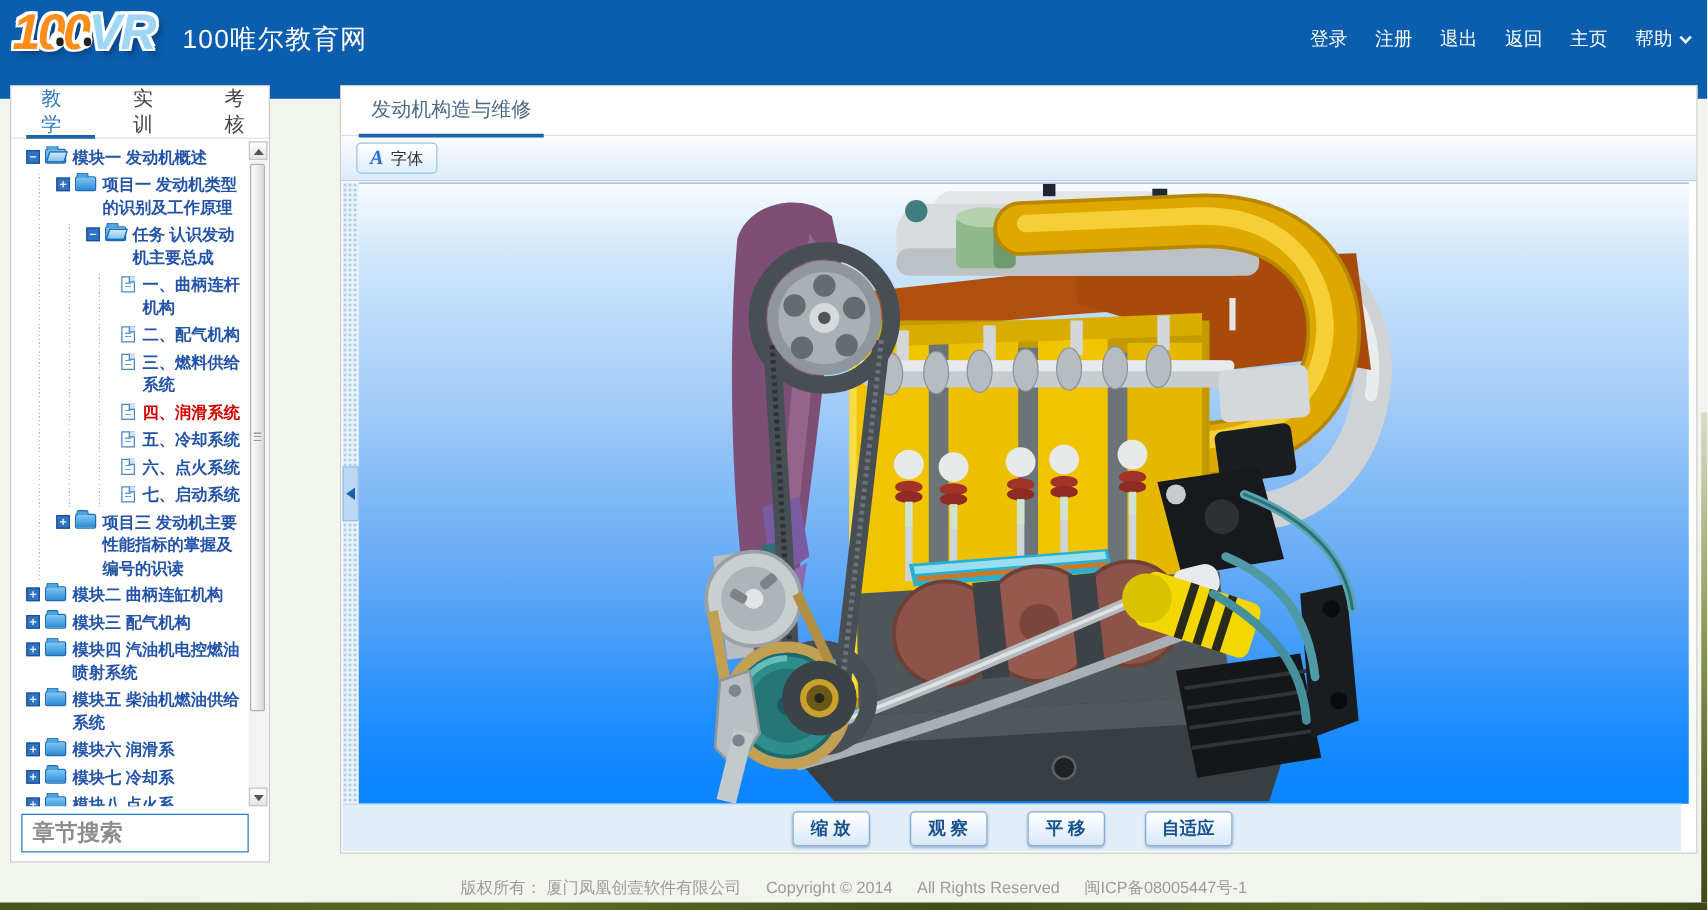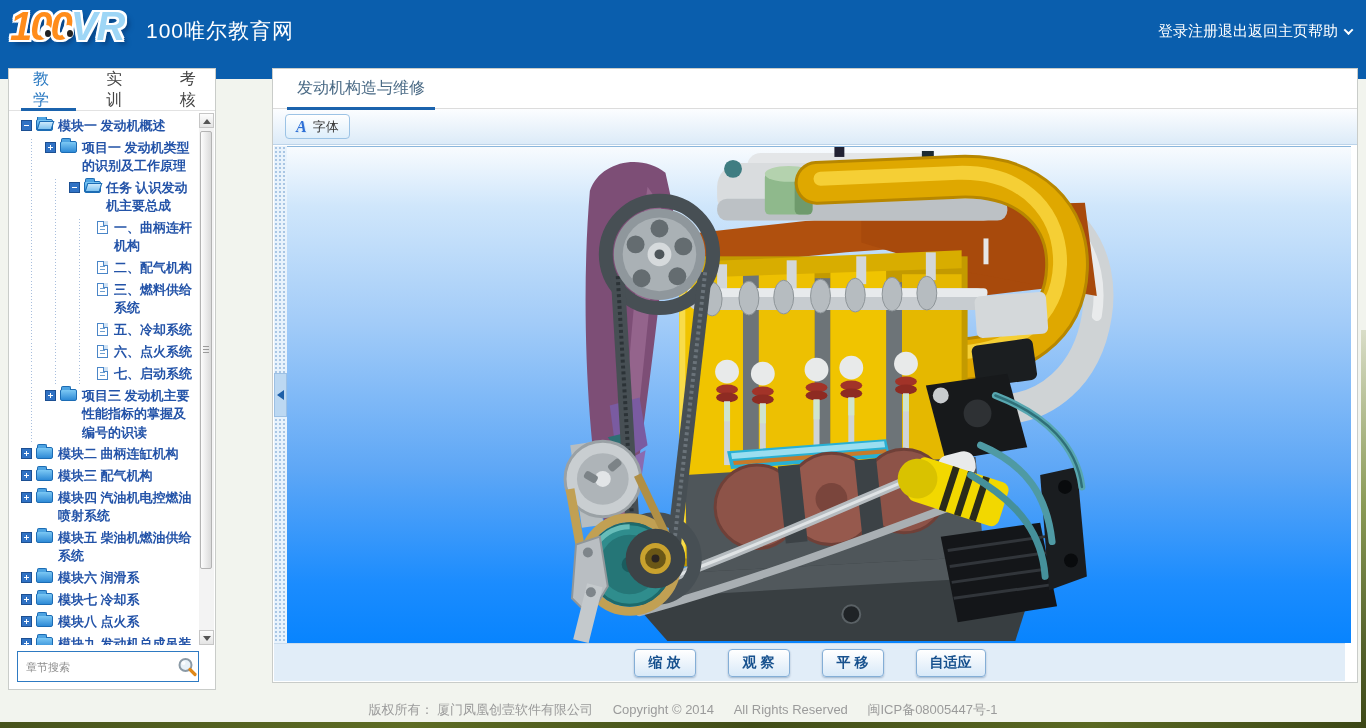--- a/index.html
+++ b/index.html
@@ -11,21 +11,21 @@
   .header { position:absolute; top:0; left:0; width:1366px; height:79px; background:#0a5ead; }
   .logo { position:absolute; left:10px; top:4px; width:128px; height:54px; font-style:italic; font-weight:900; white-space:nowrap; }
   .logo-100 { font-size:40px; color:#ff8c1a; letter-spacing:-2px;
     text-shadow:-2px 0 #fff,2px 0 #fff,0 -2px #fff,0 2px #fff,-2px -2px #fff,2px 2px #fff,-2px 2px #fff,2px -2px #fff,4px 4px 5px rgba(5,35,80,.55); }
   .logo-vr { font-size:40px; color:#9ed6f6; letter-spacing:-1px;
     text-shadow:-2px 0 #fff,2px 0 #fff,0 -2px #fff,0 2px #fff,-2px -2px #fff,2px 2px #fff,-2px 2px #fff,2px -2px #fff,4px 4px 5px rgba(5,35,80,.55); }
   .eye { position:absolute; width:12px; height:14px; background:#fff; border-radius:50%; top:21px; }
   .eye::after { content:""; position:absolute; width:6px; height:7px; background:#222; border-radius:50%; right:1px; bottom:2px; }
   .eye1 { left:30px; } .eye2 { left:52px; }
   .site-title { position:absolute; left:146px; top:17px; color:#ffffff; font-size:21px; letter-spacing:1px; }
-  .top-nav { position:absolute; right:14px; top:0; height:62px; display:flex; align-items:center; }
+  .top-nav { position:absolute; right:14px; top:0; height:62px; display:flex; align-items:center; gap:22px; }
   .top-nav a { color:#ffffff; font-size:15px; text-decoration:none; display:flex; align-items:center; cursor:pointer; }
   .caret { display:inline-block; width:7px; height:7px; border-right:2px solid #fff; border-bottom:2px solid #fff; transform:rotate(45deg) translate(-1px,-1px); margin-left:7px; }
 
   
   .panel { position:absolute; background:#fff; border:1px solid #c9ccc9; }
   .sidebar { left:8px; top:68px; width:208px; height:622px; }
   .mainpanel { left:272px; top:68px; width:1086px; height:615px; }
 
   
   .side-tabs { display:flex; height:42px; border-bottom:1px solid #e2e2e2; padding-left:20px; gap:34px; }
@@ -49,21 +49,21 @@
   .folder.open::after { content:""; position:absolute; left:1px; right:-1px; bottom:0; height:7px; background:linear-gradient(180deg,#cdeafc,#7fc2ee); border:1px solid #1c6cb4; transform:skewX(-18deg); }
   .docicon { flex:none; width:11px; height:13px; margin:2px 6px 0 2px; background:#fff; border:1px solid #4a86c8; position:relative; }
   .docicon::before { content:""; position:absolute; right:-1px; top:-1px; width:4px; height:4px; background:#cfe2f4; border-left:1px solid #4a86c8; border-bottom:1px solid #4a86c8; }
   .docicon::after { content:""; position:absolute; left:2px; right:2px; top:4px; height:5px;
     background:repeating-linear-gradient(180deg,#6fa0d0 0 1px,transparent 1px 3px); }
   .tlabel { font-size:13px; font-weight:bold; color:#2353a8; line-height:1.42; }
   .tlabel.red { color:#d40000; }
 
   
   .search-box { position:absolute; left:8px; right:16px; bottom:7px; height:31px; border:1px solid #2e7ac2; background:#fff; display:flex; align-items:center; }
-  .search-box input { flex:1; border:none; outline:none; font-size:11px; color:#333; padding:0 8px; font-family:inherit; background:transparent; }
+  .search-box input { flex:1; border:none; outline:none; font-size:18px; color:#333; padding:0 8px; font-family:inherit; background:transparent;font-weight:bold; }
   .search-box input::placeholder { color:#8d8d8d; }
   .mag { flex:none; width:22px; height:22px; margin-right:4px; cursor:pointer; }
 
   
   .sscroll { position:absolute; top:44px; right:1px; width:15px; bottom:44px; background:#f3f3f3; }
   .sarrow { position:absolute; left:0; width:15px; height:15px; background:linear-gradient(180deg,#fdfdfd,#e4e4e4); border:1px solid #c6c6c6; }
   .sarrow.up { top:0; } .sarrow.down { bottom:0; }
   .sarrow::after { content:""; position:absolute; left:3px; border-left:4px solid transparent; border-right:4px solid transparent; }
   .sarrow.up::after { top:5px; border-bottom:5px solid #555; }
   .sarrow.down::after { top:5px; border-top:5px solid #555; }
@@ -156,20 +156,24 @@
         <span class="docicon"></span>
         <span class="tlabel">一、曲柄连杆机构</span>
       </div>
       <div class="trow lvl3">
         <span class="docicon"></span>
         <span class="tlabel">二、配气机构</span>
       </div>
       <div class="trow lvl3">
         <span class="docicon"></span>
         <span class="tlabel">三、燃料供给系统</span>
+      </div>
+      <div class="trow lvl3">
+        <span class="docicon"></span>
+        <span class="tlabel red">四、润滑系统</span>
       </div>
       <div class="trow lvl3">
         <span class="docicon"></span>
         <span class="tlabel">五、冷却系统</span>
       </div>
       <div class="trow lvl3">
         <span class="docicon"></span>
         <span class="tlabel">六、点火系统</span>
       </div>
       <div class="trow lvl3">

